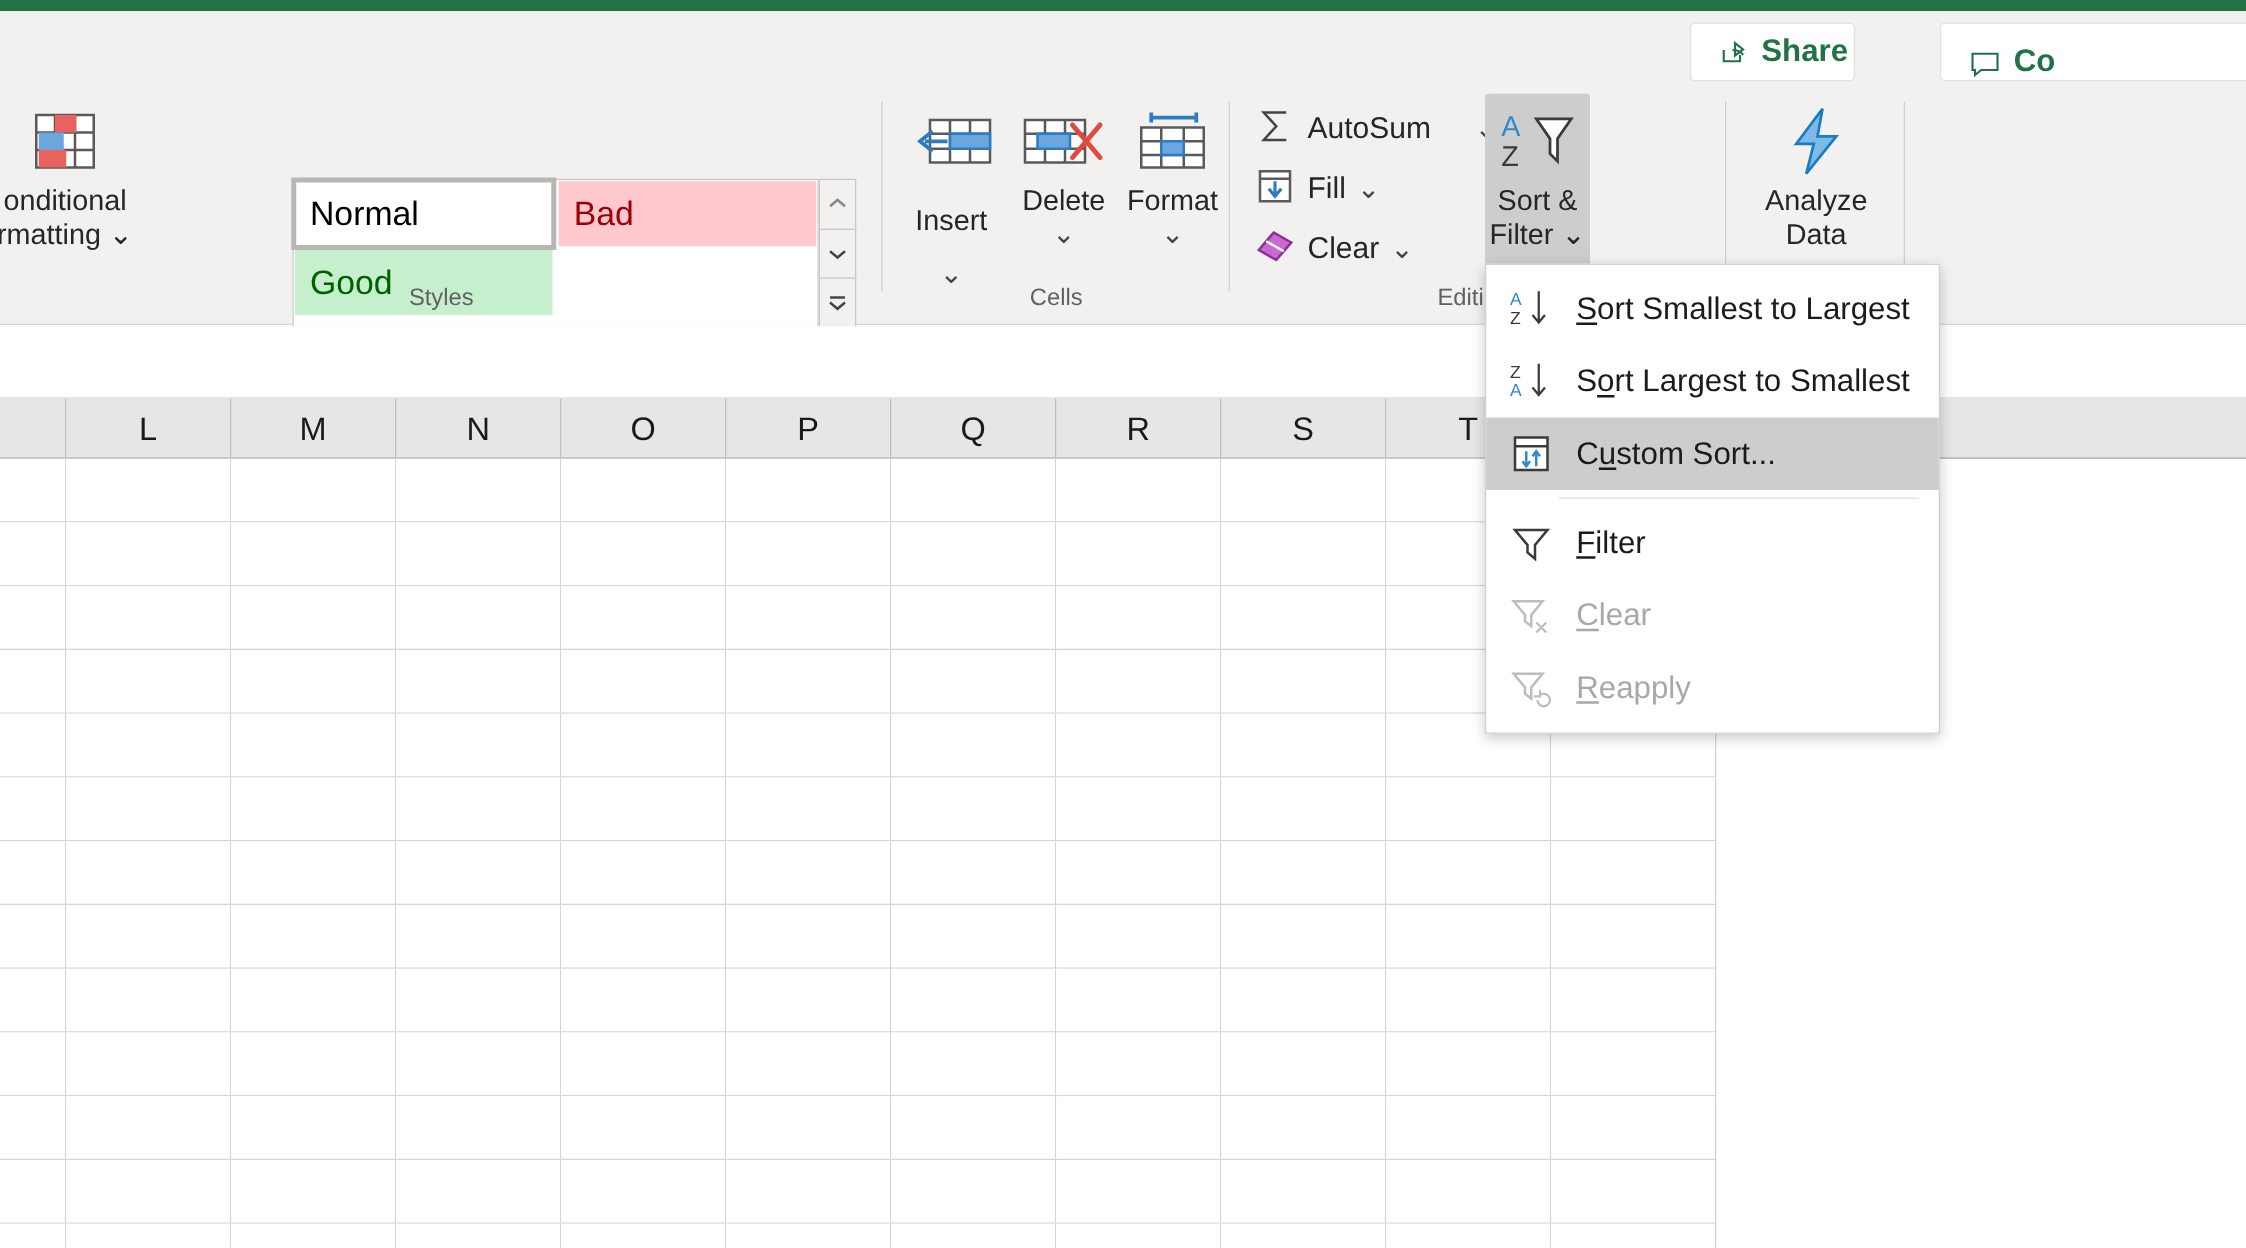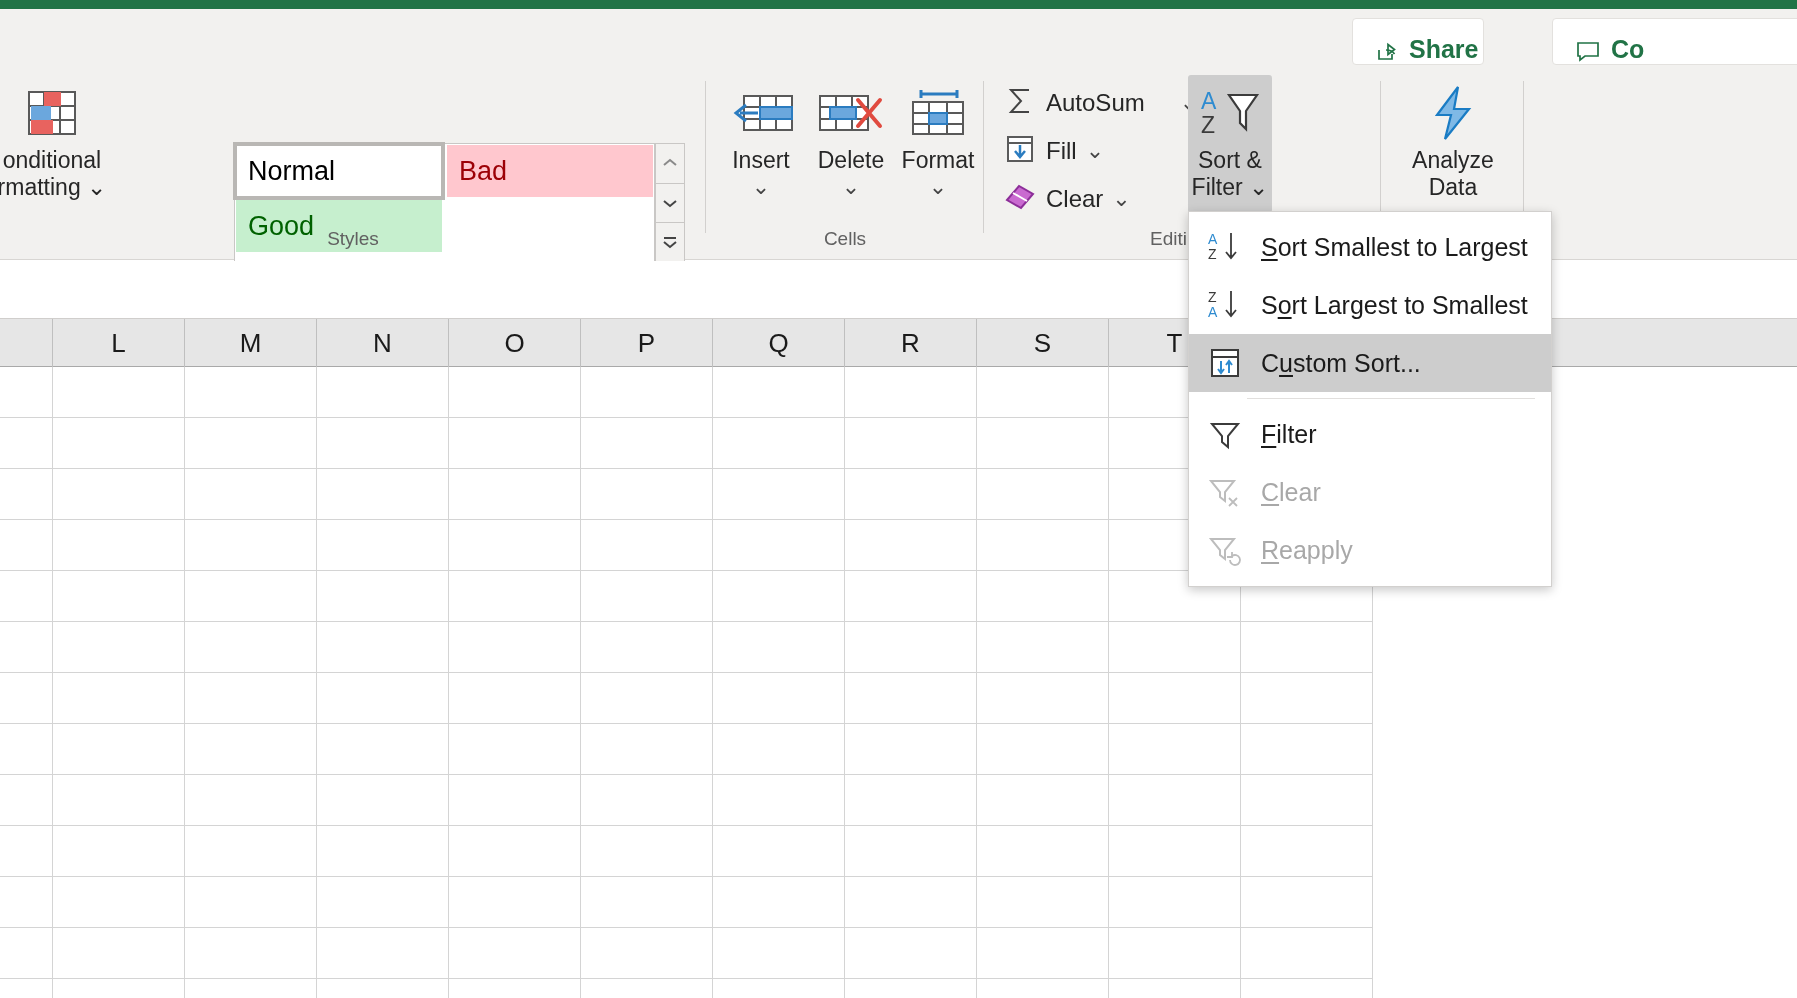--- a/index.html
+++ b/index.html
@@ -28,21 +28,21 @@
     background: #ffffff;
     border: 1px solid #e3e1de;
     border-radius: 4px;
     display: flex; align-items: center; gap: 10px;
     padding: 0 22px;
     color: #217346;
     font-size: 25px;
     font-weight: bold;
     cursor: pointer;
   }
-  #share-button { left: 1352px; width: 132px; align-items: flex-end; }
+  #share-button { left: 1352px; width: 132px; }
   #comments-button { left: 1552px; width: 261px; align-items: flex-end; }
   .tb-btn svg { display:block; }
 
   
   .ribbon {
     position: absolute; left: 0; top: 67px; width: 1797px; height: 193px;
     background: #f2f1ef;
     border-bottom: 1px solid #d8d6d3;
   }
   .group {
@@ -254,21 +254,21 @@
             </svg>
         </div>
       </div>
 
       <div class="group-label">Styles</div>
       <div class="group-sep" style="left:705px;"></div>
     </div>
 
     <div class="group" style="left:706px;width:278px;">
 
-      <div class="bigbtn" style="left:14px;width:82px;">
+      <div class="bigbtn" style="left:14px;width:82px;gap:16px;">
         <span class="ico">
           <svg width="82" height="58" viewBox="0 0 82 58">
             <rect x="24" y="12" width="48" height="34" fill="#ffffff" stroke="#595959" stroke-width="2"></rect>
             <line x1="24" y1="23" x2="72" y2="23" stroke="#595959" stroke-width="2"></line>
             <line x1="24" y1="35" x2="72" y2="35" stroke="#595959" stroke-width="2"></line>
             <line x1="40" y1="12" x2="40" y2="46" stroke="#595959" stroke-width="2"></line>
             <line x1="56" y1="12" x2="56" y2="46" stroke="#595959" stroke-width="2"></line>
             <rect x="40" y="23" width="32" height="12" fill="#6ba7dd" stroke="#2b7cc0" stroke-width="2"></rect>
             <path d="M38 29 L20 29 M26 21 L16 29 L26 37" fill="none" stroke="#2b7cc0" stroke-width="3"></path>
           </svg>

